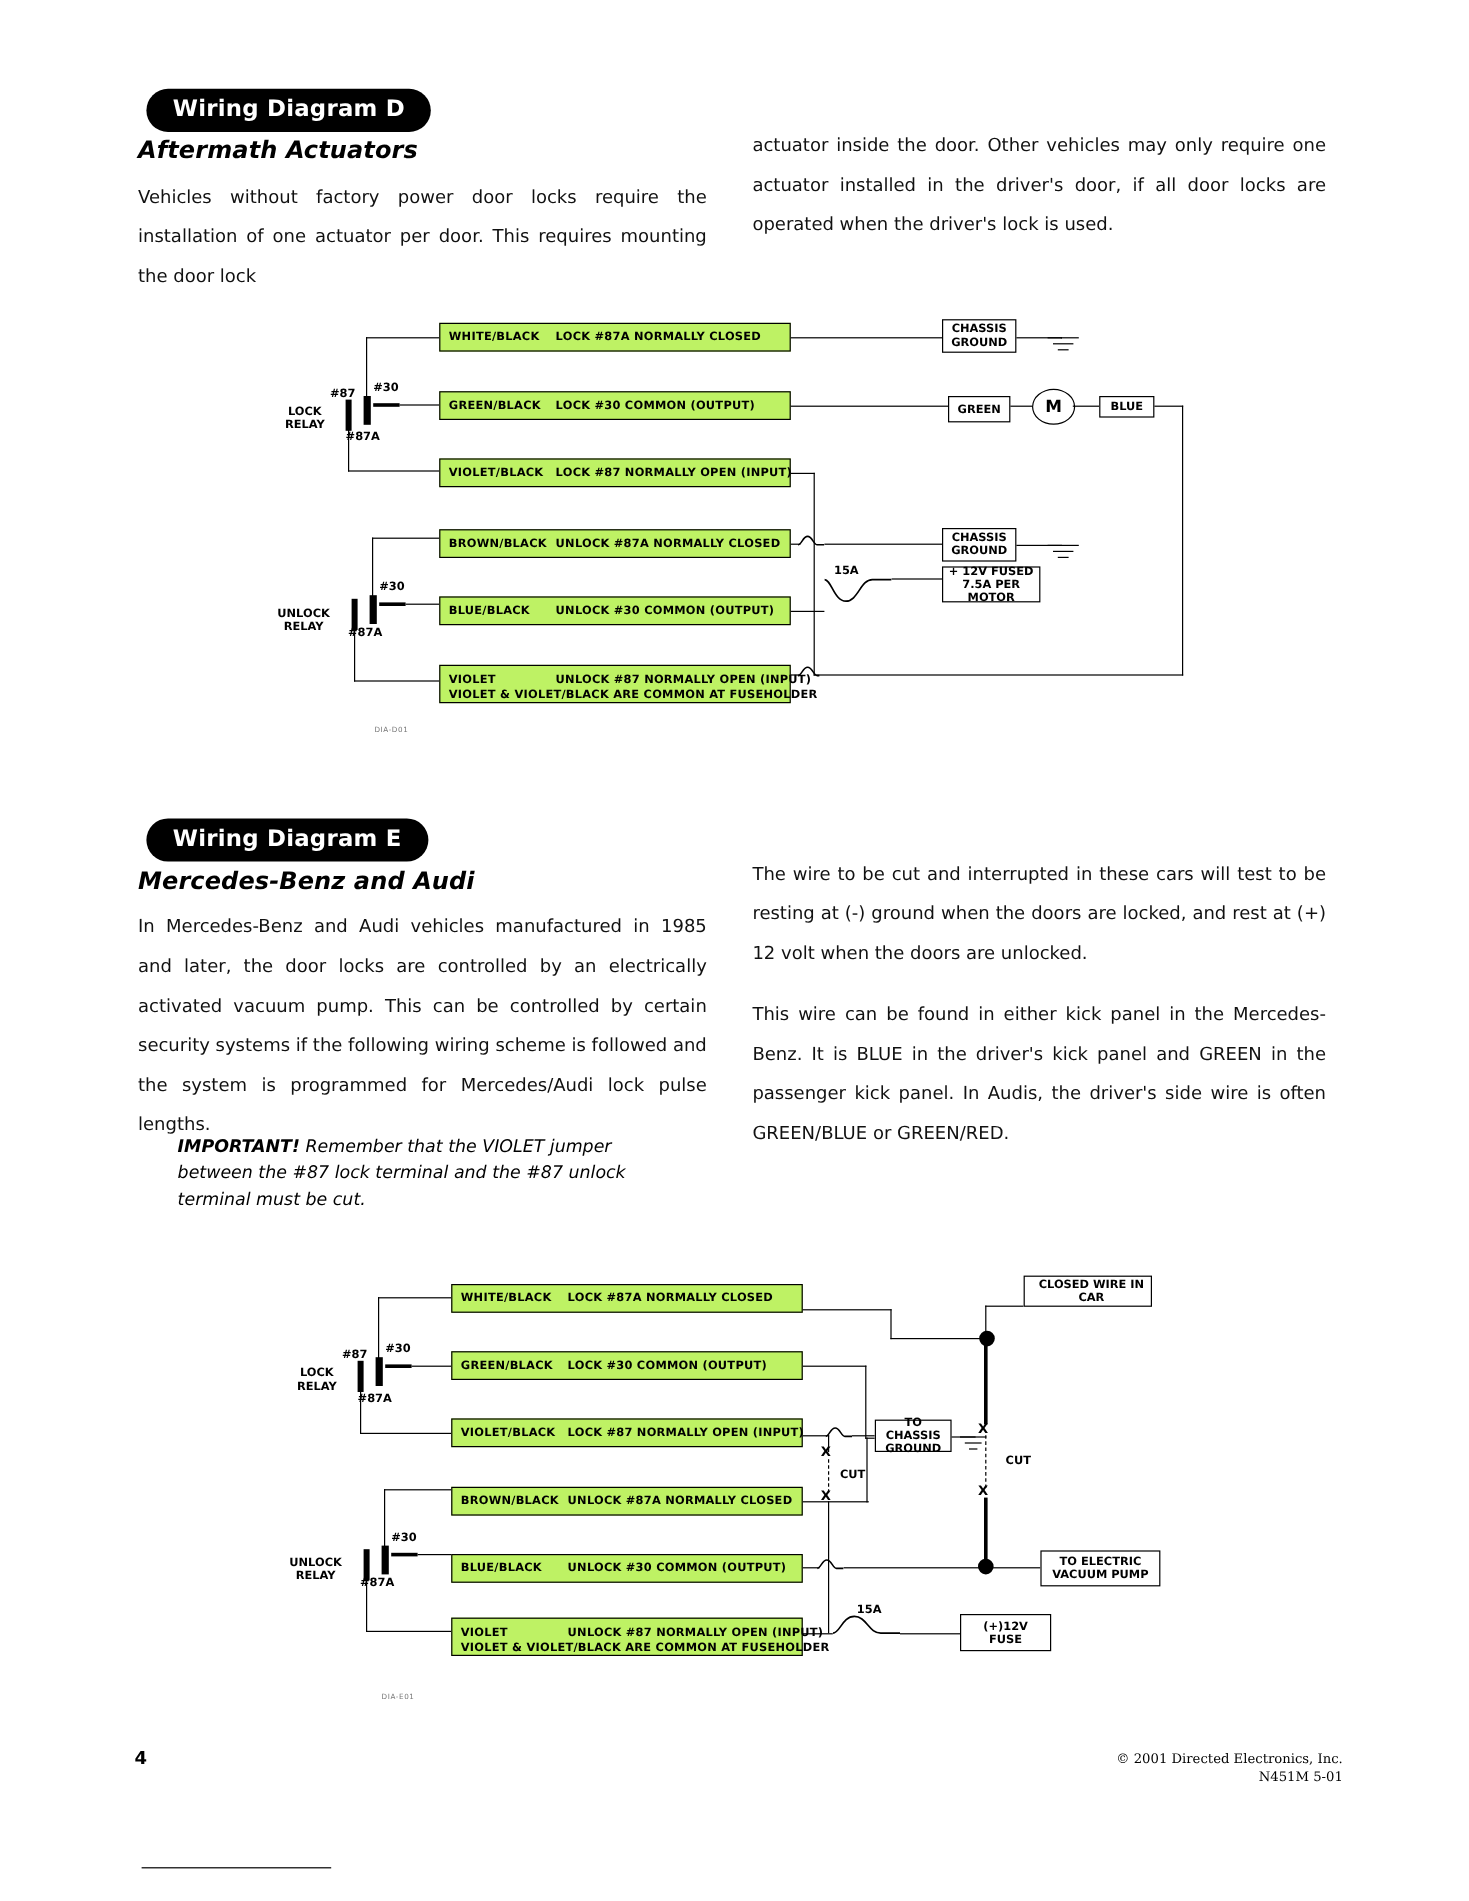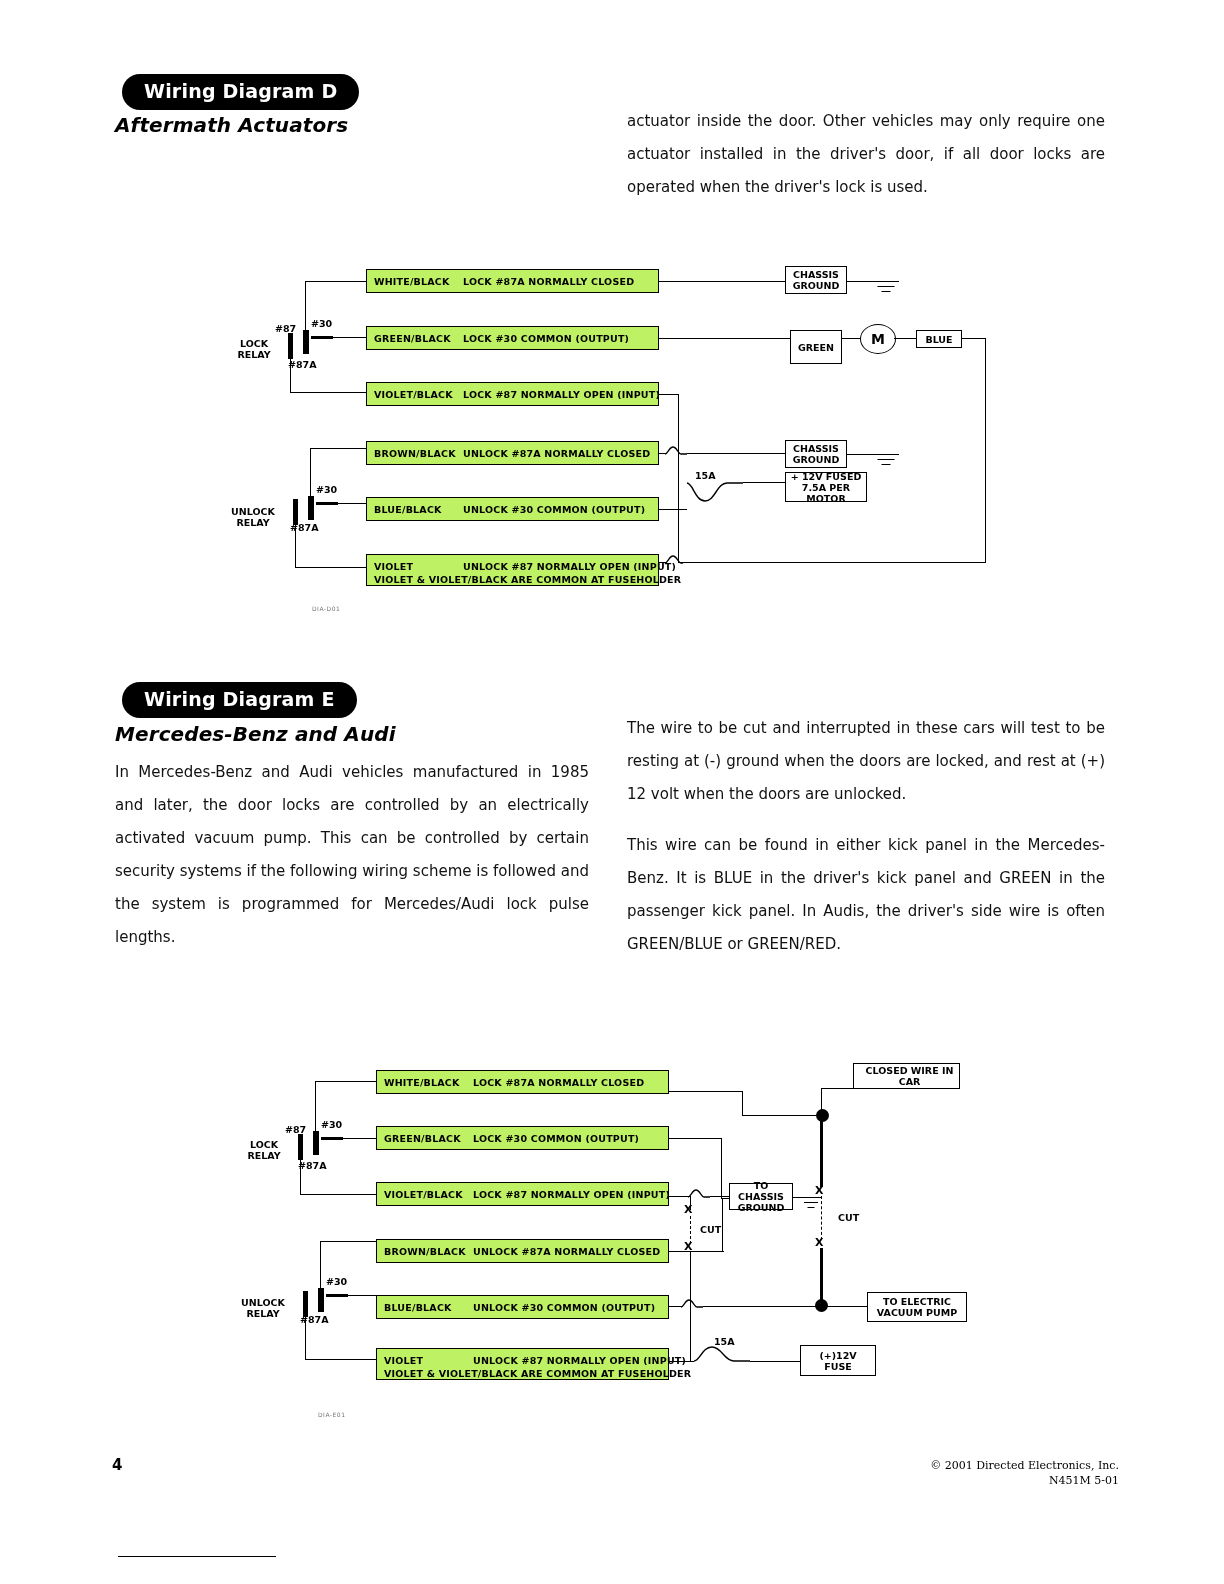--- a/index.html
+++ b/index.html
@@ -73,20 +73,23 @@
 </style>
 </head>
 <body>
 
 <div class="page">
 
   <div class="pill" style="left:122px;top:74px;">Wiring Diagram D</div>
 
   <div class="subhead" style="left:115px;top:113px;">Aftermath Actuators</div>
 
+  <div class="col" style="left:115px;top:148px;width:474px;">
+    <p>Vehicles without factory power door locks require the installation of one actuator per door. This requires mounting the door lock</p>
+  </div>
 
   <div class="col" style="left:627px;top:105px;width:478px;">
     <p>actuator inside the door. Other vehicles may only require one actuator installed in the driver's door, if all door locks are operated when the driver's lock is used.</p>
   </div>
 
   <div class="dg" style="left:0;top:0;width:1224px;height:1584px;">
 
     <div class="lbl ctr" style="left:228px;top:338px;width:52px;">LOCK<br>RELAY</div>
 
     <div class="term" style="left:288px;top:333px;width:5px;height:26px;"></div>
@@ -150,21 +153,21 @@
     </div>
     <div class="hl" style="left:847px;top:281px;width:38px;"></div>
     <div class="gnd" style="position:absolute;left:871px;top:281px;width:30px;height:16px;">
       <i style="top:0;width:26px;"></i>
         <i style="top:5px;width:17px;"></i>
         <i style="top:10px;width:9px;"></i>
       <span style="position:absolute;left:13px;top:0;width:1.4px;height:1px;background:#000;"></span>
     </div>
 
     <div class="hl" style="left:659px;top:338px;width:131px;"></div>
-    <div class="sbox" style="left:790px;top:330px;width:52px;height:34px;text-align:center;">
+    <div class="sbox" style="left:790px;top:330px;width:52px;height:22px;text-align:center;">
       <span>GREEN</span>
     </div>
     <div class="hl" style="left:842px;top:338px;width:18px;"></div>
     <div class="motor" style="left:860px;top:324px;width:34px;height:28px;">
       <span>M</span>
     </div>
     <div class="hl" style="left:894px;top:338px;width:22px;"></div>
     <div class="sbox" style="left:916px;top:330px;width:46px;height:18px;">
       <span>BLUE</span>
     </div>
@@ -209,20 +212,23 @@
   </div>
 
   <div class="pill" style="left:122px;top:682px;">Wiring Diagram E</div>
 
   <div class="subhead" style="left:115px;top:722px;">Mercedes-Benz and Audi</div>
 
   <div class="col" style="left:115px;top:756px;width:474px;">
     <p>In Mercedes-Benz and Audi vehicles manufactured in 1985 and later, the door locks are controlled by an electrically activated vacuum pump. This can be controlled by certain security systems if the following wiring scheme is followed and the system is programmed for Mercedes/Audi lock pulse lengths.</p>
   </div>
 
+  <div class="note" style="left:148px;top:945px;width:400px;">
+    <b>IMPORTANT!</b><span> Remember that the VIOLET jumper between the #87 lock terminal and the #87 unlock terminal must be cut.</span>
+  </div>
 
   <div class="col" style="left:627px;top:712px;width:478px;">
     <p>The wire to be cut and interrupted in these cars will test to be resting at (-) ground when the doors are locked, and rest at (+) 12 volt when the doors are unlocked.</p>
     <p>This wire can be found in either kick panel in the Mercedes-Benz. It is BLUE in the driver's kick panel and GREEN in the passenger kick panel. In Audis, the driver's side wire is often GREEN/BLUE or GREEN/RED.</p>
   </div>
 
   <div class="dg" style="left:0;top:0;width:1224px;height:1584px;">
 
     <div class="lbl ctr" style="left:238px;top:1139px;width:52px;">LOCK<br>RELAY</div>
     <div class="term" style="left:298px;top:1134px;width:5px;height:26px;"></div>

